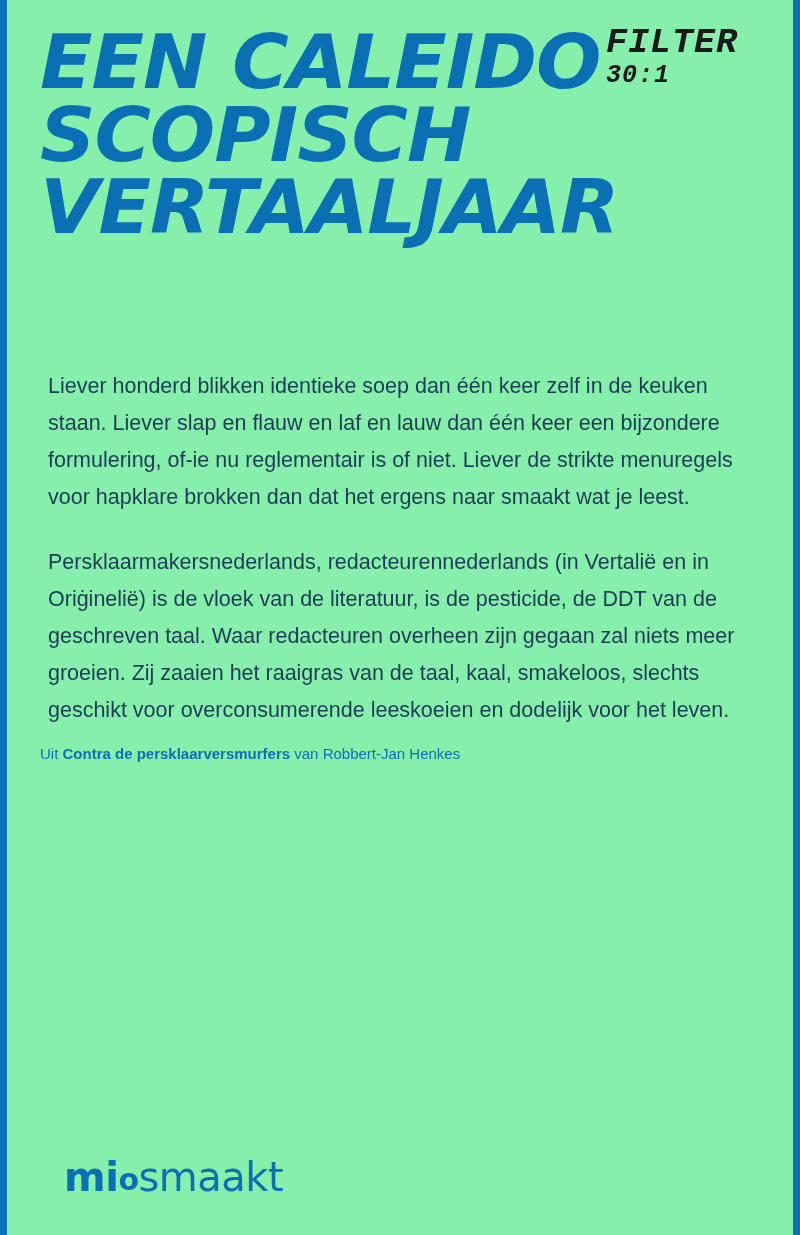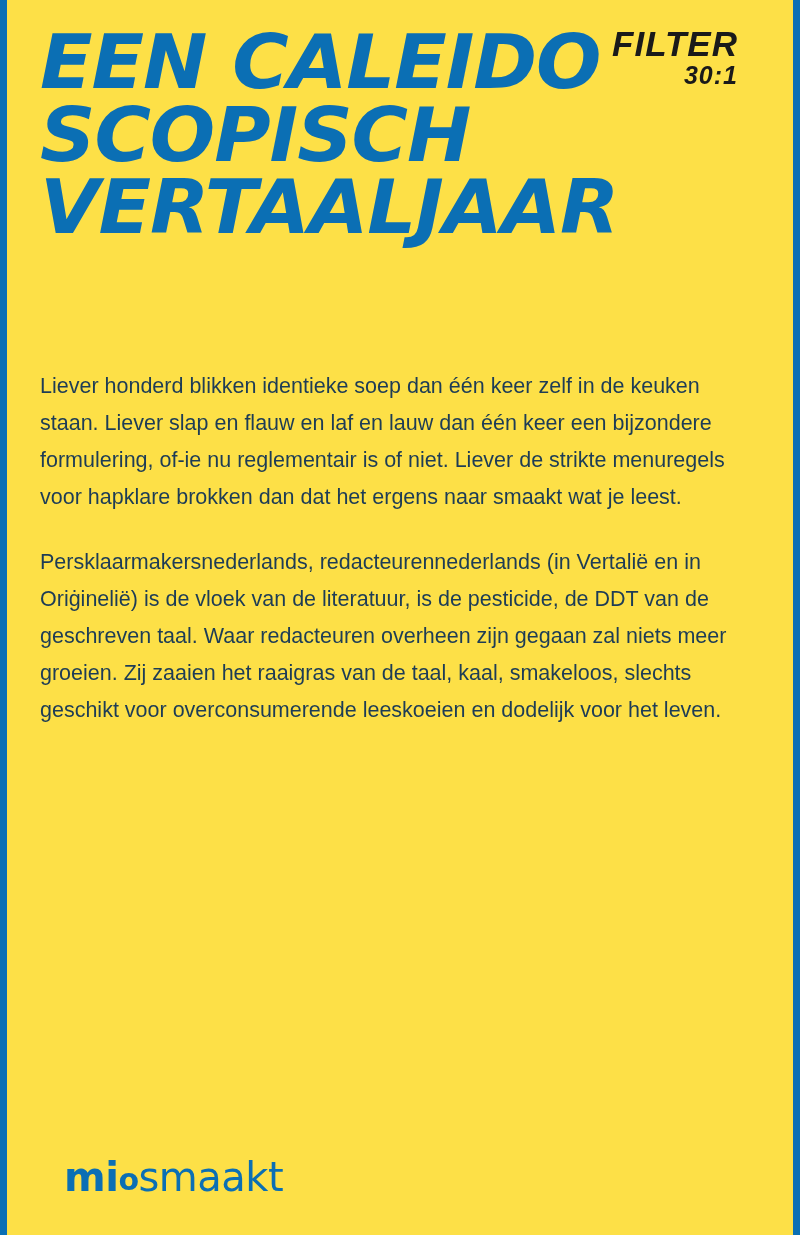--- a/index.html
+++ b/index.html
@@ -13,21 +13,21 @@
     font-family: "Liberation Sans", sans-serif;
     overflow: hidden;
   }
   .page {
     position: relative;
     width: 800px;
     height: 1235px;
     box-sizing: border-box;
     border-left: 7px solid #0b6fb4;
     border-right: 7px solid #0b6fb4;
-    background: #fde047;
+    background: #86efac;
   }
   .inner {
     position: absolute;
     left: 0;
     top: 0;
     right: 0;
     bottom: 0;
     padding: 0 33px;
     box-sizing: border-box;
   }
@@ -53,23 +53,23 @@
     transform-origin: left top;
   }
   .cover-title .line {
     display: block;
     white-space: pre;
   }
   .journal-mark {
     position: absolute;
     right: 22px;
     top: 26px;
-    text-align: right;
+    text-align: left;
     color: #1a1a1a;
-    font-family: Liberation Sans, sans-serif;
+    font-family: Liberation Mono, monospace;
     font-weight: bold;
     font-style: italic;
     line-height: 1.0;
   }
   .journal-name {
     display: block;
     font-size: 35px;
     letter-spacing: 1px;
   }
   .journal-issue {
@@ -81,21 +81,21 @@
 
   
   .body-copy {
     margin-top: 52px;
     color: #1d3c56;
     font-size: 21.5px;
     line-height: 1.72;
     max-width: 718px;
   }
   .body-copy p {
-    margin: 0 0 28px 0;
+    margin: 0 0 28px 8px;
   }
   .body-copy p:last-child {
     margin-bottom: 0;
   }
 
   .source-line {
     margin-top: 14px;
     color: #0b6fb4;
     font-size: 15px;
     line-height: 1.4;
@@ -146,20 +146,23 @@
         <span class="journal-name">FILTER</span>
         <span class="journal-issue">30:1</span>
       </div>
     </div>
 
     <div class="body-copy">
       <p>Liever honderd blikken identieke soep dan één keer zelf in de keuken staan. Liever slap en flauw en laf en lauw dan één keer een bijzondere formulering, of-ie nu reglementair is of niet. Liever de strikte menuregels voor hapklare brokken dan dat het ergens naar smaakt wat je leest.</p>
       <p>Persklaarmakersnederlands, redacteurennederlands (in Vertalië en in Oriġinelië) is de vloek van de literatuur, is de pesticide, de DDT van de geschreven taal. Waar redacteuren overheen zijn gegaan zal niets meer groeien. Zij zaaien het raaigras van de taal, kaal, smakeloos, slechts geschikt voor overconsumerende leeskoeien en dodelijk voor het leven.</p>
     </div>
 
+    <div class="source-line">
+      <span>Uit </span><span class="src-title">Contra de persklaarversmurfers</span><span> van Robbert-Jan Henkes</span>
+    </div>
 
     <div class="footer">
       <div class="logo">
         <span class="logo-mio"><span>mi</span><span class="small-o">o</span></span><span class="logo-boeken">smaakt</span>
       </div>
     </div>
 
   </div>
 </div>
 

